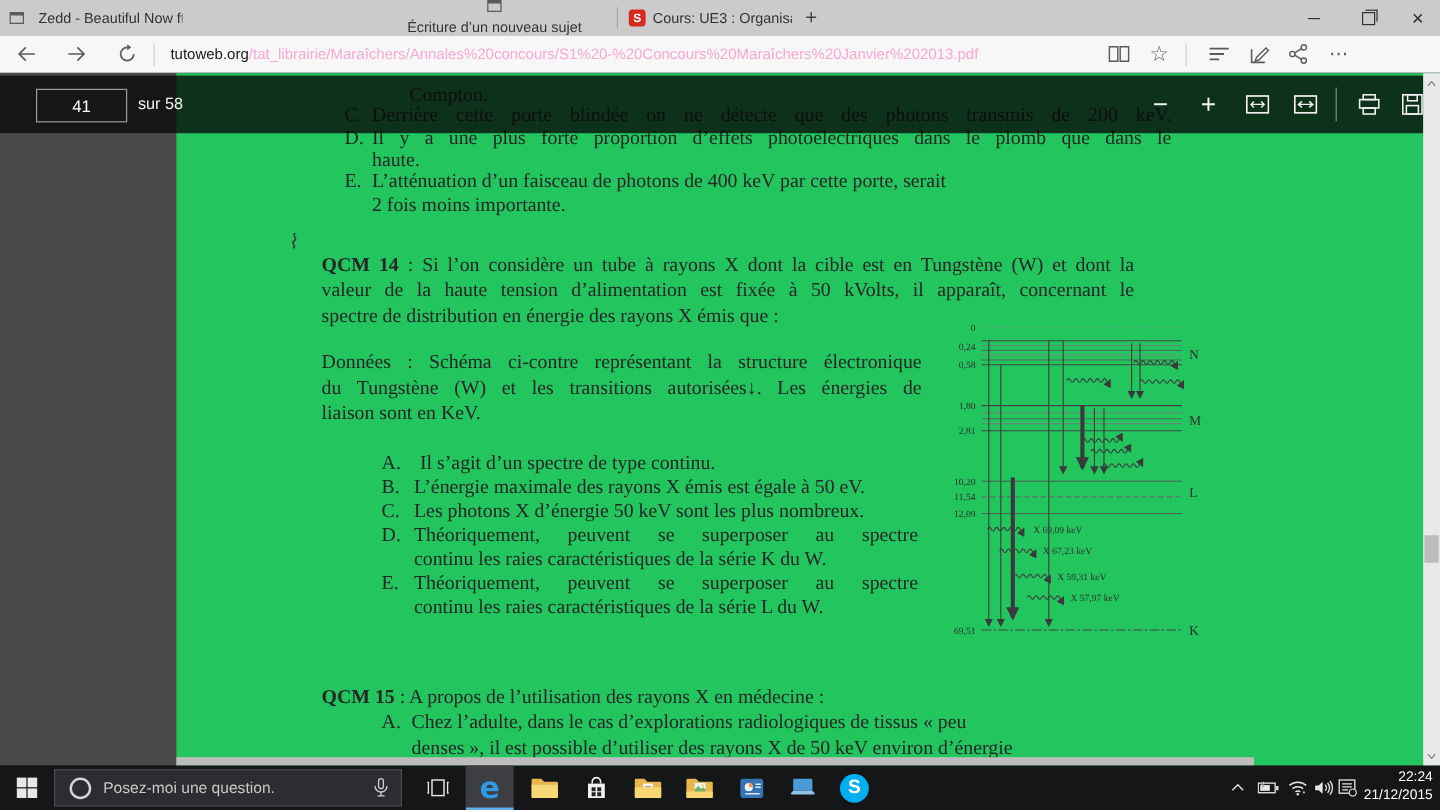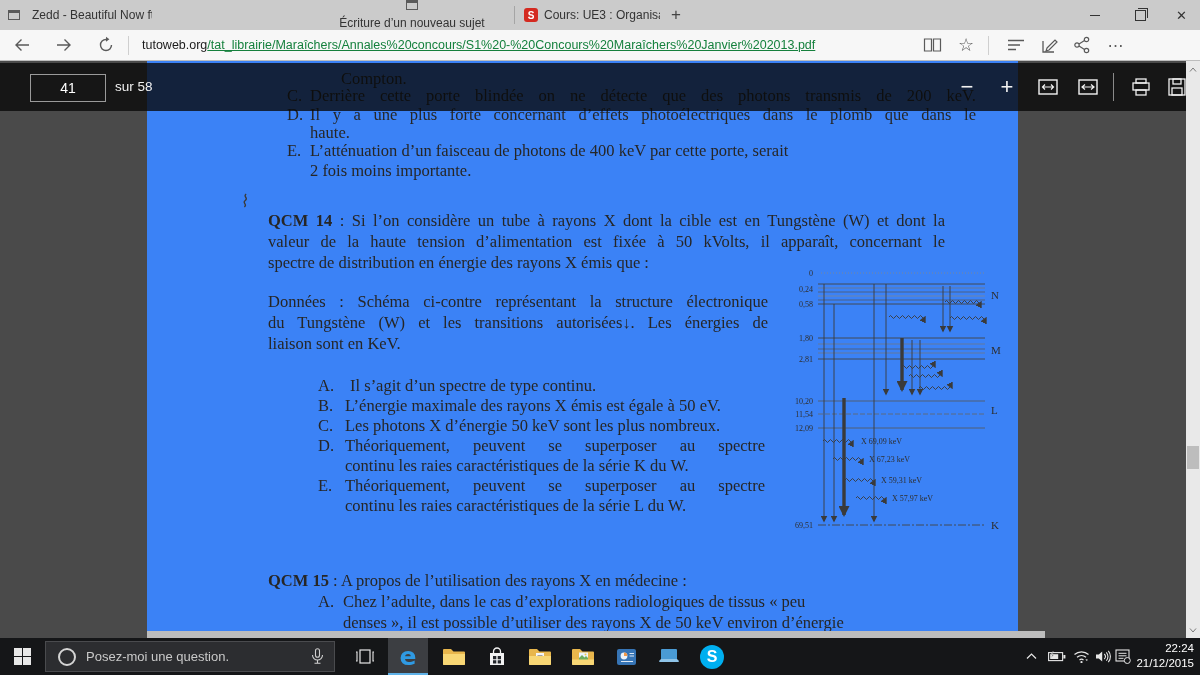--- a/index.html
+++ b/index.html
@@ -22,25 +22,25 @@
   .restore{width:9px;height:9px;border:1px solid #333;position:relative;background:#cbcbcb;}
   .restore:before{content:"";position:absolute;left:2px;top:-3px;width:9px;height:9px;border:1px solid #333;border-bottom:none;border-left:none;}
   .xglyph{font-size:13px;}
 
   
   .addrbar{left:0;top:30px;width:1200px;height:31px;background:#f7f7f7;border-bottom:1px solid #bdbdbd;box-sizing:border-box;}
   .navico{top:30px;height:30px;width:40px;display:flex;align-items:center;justify-content:center;color:#5a5a5a;}
   .vline{background:#cfcfcf;width:1px;}
   .urltext{top:38px;font-size:12.5px;white-space:nowrap;}
   .urlhost{color:#1b1b1b;}
-  .urlpath{color:#15803d;text-decoration:underline;}
+  .urlpath{color:#f9a8d4;}
 
   
   .viewer{left:0;top:61px;width:1200px;height:577px;background:#4a4a4a;}
-  .pdfpage{left:147px;top:0;width:871px;height:577px;background:#3b82f6;}
+  .pdfpage{left:147px;top:0;width:1052px;height:577px;background:#22c55e;}
   .doc{font-family:"Liberation Serif",serif;font-size:16.5px;color:#262626;white-space:nowrap;}
   .just{white-space:normal;text-align:justify;text-align-last:justify;}
   .graystrip{left:0;top:570px;width:898px;height:7px;background:#bdbdbd;}
 
   
   .pdftb{left:0;top:2px;width:1186px;height:48px;background:rgba(8,8,8,0.78);color:#f2f2f2;}
   .pnbox{left:30px;top:11px;width:74px;height:26px;border:1px solid #9a9a9a;display:flex;align-items:center;
          justify-content:center;font-size:14px;color:#fff;background:transparent;}
   .pntotal{left:115px;top:16px;font-size:13.5px;color:#f0f0f0;}
   .tbico{top:0;height:48px;width:38px;display:flex;align-items:center;justify-content:center;color:#f2f2f2;}
@@ -166,21 +166,21 @@
   </div>
 
   <div class="abs viewer">
 
     <div class="abs pdfpage">
 
       <div class="abs doc" style="left:194px;top:8px;">Compton.</div>
       <div class="abs doc" style="left:140px;top:25px;">C.</div>
       <div class="abs doc just" style="left:163px;top:25px;width:666px;">Derrière cette porte blindée on ne détecte que des photons transmis de 200 keV.</div>
       <div class="abs doc" style="left:140px;top:44px;">D.</div>
-      <div class="abs doc just" style="left:163px;top:44px;width:666px;">Il y a une plus forte concernant d’effets photoélectriques dans le plomb que dans le</div>
+      <div class="abs doc just" style="left:163px;top:44px;width:666px;">Il y a une plus forte proportion d’effets photoélectriques dans le plomb que dans le</div>
       <div class="abs doc" style="left:163px;top:62px;">haute.</div>
       <div class="abs doc" style="left:140px;top:80px;">E.</div>
       <div class="abs doc" style="left:163px;top:80px;">L’atténuation d’un faisceau de photons de 400 keV par cette porte, serait</div>
       <div class="abs doc" style="left:163px;top:100px;">2 fois moins importante.</div>
 
       <div class="abs" style="left:94px;top:130px;font-size:17px;color:#3a3a3a;transform:rotate(8deg);">⌇</div>
 
       <div class="abs doc just" style="left:121px;top:150px;width:677px;"><b>QCM 14</b><span> : Si l’on considère un tube à rayons X dont la cible est en Tungstène (W) et dont la</span></div>
       <div class="abs doc just" style="left:121px;top:171px;width:677px;">valeur de la haute tension d’alimentation est fixée à 50 kVolts, il apparaît, concernant le</div>
       <div class="abs doc" style="left:121px;top:192px;">spectre de distribution en énergie des rayons X émis que :</div>

